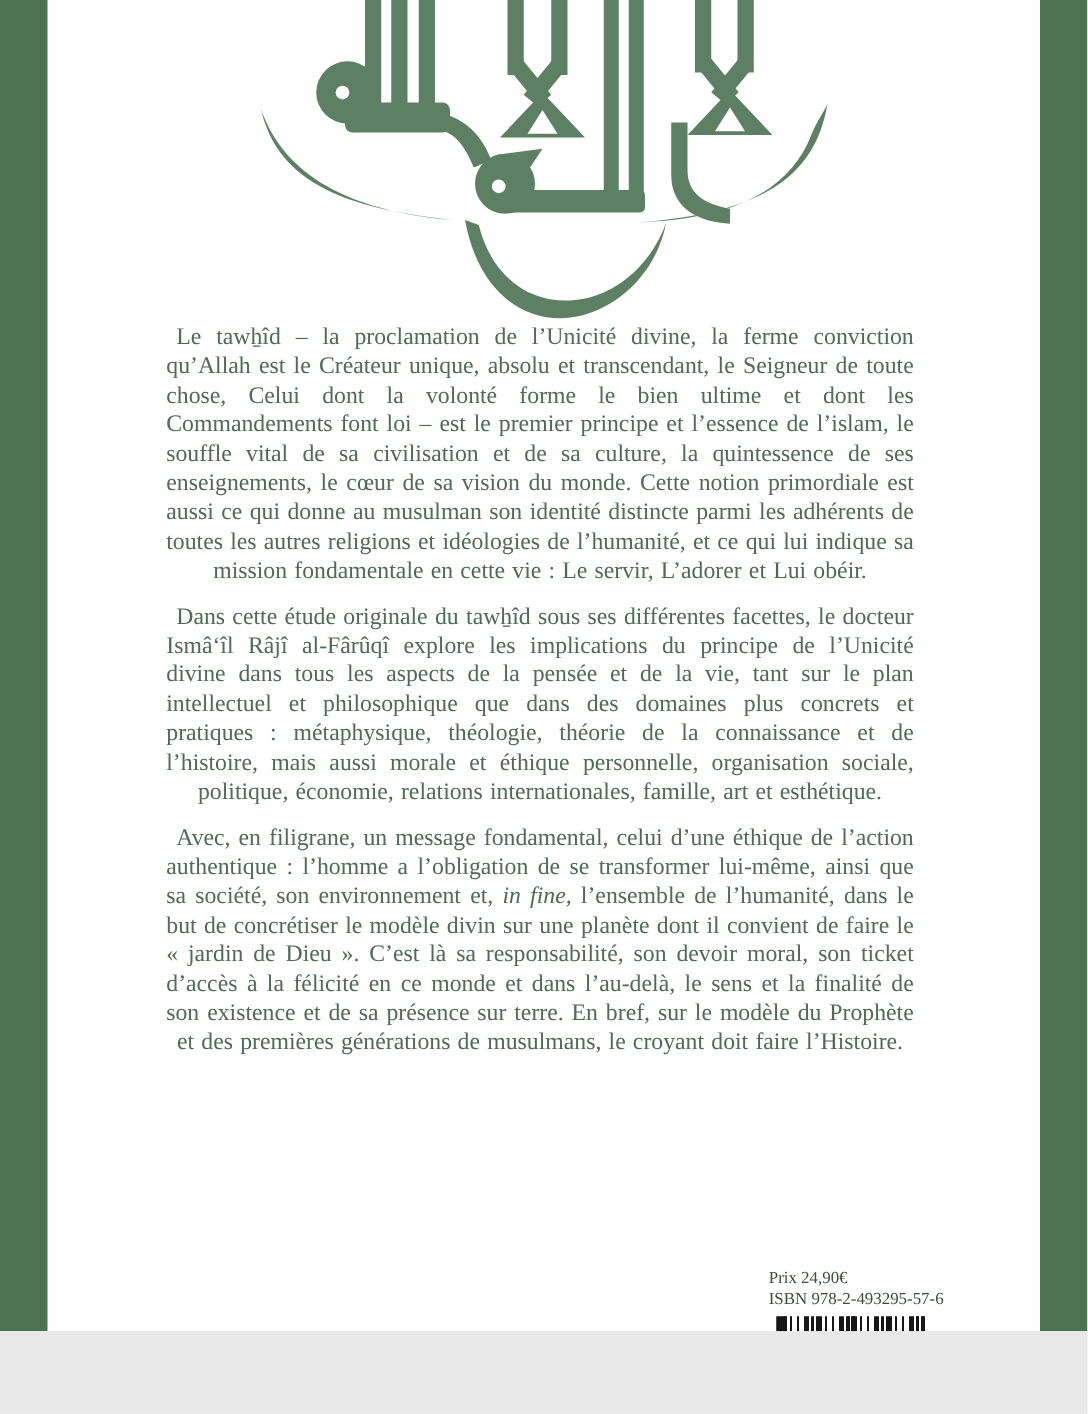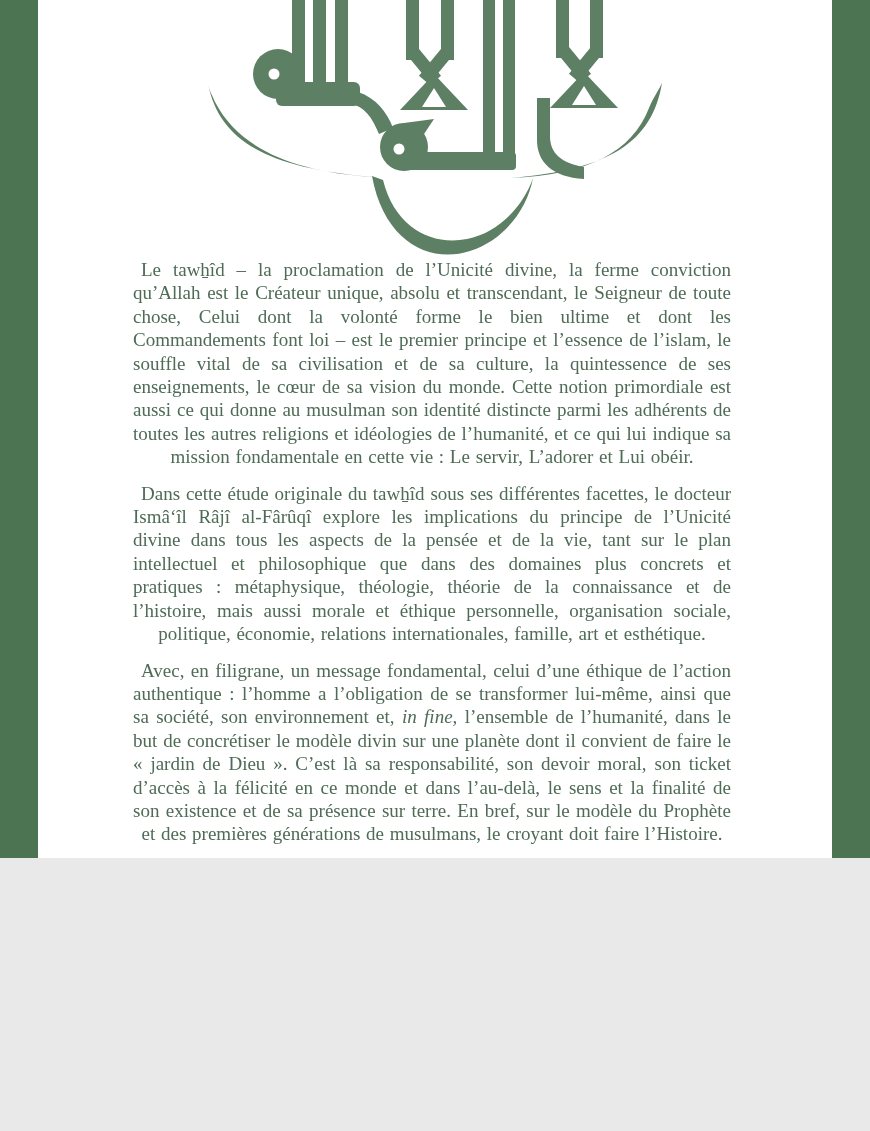--- a/index.html
+++ b/index.html
@@ -1,17 +1,17 @@
 <!DOCTYPE html>
 <html><head>
 <meta charset="utf-8">
 <style>
   html,body { margin:0; padding:0; background:#e9e9e9; }
   .cover {
-    position:relative; width:870px; height:858px; margin:0 auto;
+    position:relative; width:870px; height:1065px; margin:0 auto;
     background:#ffffff; overflow:hidden;
     font-family:"Liberation Serif","DejaVu Serif",serif;
   }
   .spine-edge { position:absolute; top:0; bottom:0; width:38px; background:#4c7452; }
   .spine-edge.left  { left:0; }
   .spine-edge.right { right:0; }
 
   .calligraphy { position:absolute; left:180px; top:0; width:520px; height:270px; }
 
   .text-block { position:absolute; left:133px; top:258px; width:598px; color:#4f6b56; }
@@ -104,14 +104,32 @@
     <path d="M254,88 L242,107 L266,107 Z" fill="#ffffff"></path>
     <path d="M404,86 L392,105 L416,105 Z" fill="#ffffff"></path>
   </svg>
 
   <div class="text-block">
     <p>Le tawẖîd – la proclamation de l’Unicité divine, la ferme conviction qu’Allah est le Créateur unique, absolu et transcendant, le Seigneur de toute chose, Celui dont la volonté forme le bien ultime et dont les Commandements font loi – est le premier principe et l’essence de l’islam, le souffle vital de sa civilisation et de sa culture, la quintessence de ses enseignements, le cœur de sa vision du monde. Cette notion primordiale est aussi ce qui donne au musulman son identité distincte parmi les adhérents de toutes les autres religions et idéologies de l’humanité, et ce qui lui indique sa mission fondamentale en cette vie : Le servir, L’adorer et Lui obéir.</p>
     <p>Dans cette étude originale du tawẖîd sous ses différentes facettes, le docteur Ismâ‘îl Râjî al-Fârûqî explore les implications du principe de l’Unicité divine dans tous les aspects de la pensée et de la vie, tant sur le plan intellectuel et philosophique que dans des domaines plus concrets et pratiques : métaphysique, théologie, théorie de la connaissance et de l’histoire, mais aussi morale et éthique personnelle, organisation sociale, politique, économie, relations internationales, famille, art et esthétique.</p>
     <p>Avec, en filigrane, un message fondamental, celui d’une éthique de l’action authentique : l’homme a l’obligation de se transformer lui-même, ainsi que sa société, son environnement et, <i>in fine,</i> l’ensemble de l’humanité, dans le but de concrétiser le modèle divin sur une planète dont il convient de faire le « jardin de Dieu ». C’est là sa responsabilité, son devoir moral, son ticket d’accès à la félicité en ce monde et dans l’au-delà, le sens et la finalité de son existence et de sa présence sur terre. En bref, sur le modèle du Prophète et des premières générations de musulmans, le croyant doit faire l’Histoire.</p>
   </div>
 
+  <div class="footer">
+    <div class="meta-line">Prix 24,90€</div>
+    <div class="meta-line">ISBN 978-2-493295-57-6</div>
+    <div class="barcode">
+      <div class="bars"></div>
+      <div class="guard g-left"></div>
+      <div class="guard g-left2"></div>
+      <div class="guard g-mid"></div>
+      <div class="guard g-mid2"></div>
+      <div class="guard g-right"></div>
+      <div class="guard g-right2"></div>
+      <div class="digits">
+        <span class="lead">9</span>
+        <span class="grp">782493</span>
+        <span class="grp">295576</span>
+      </div>
+    </div>
+  </div>
 
 </div>
 
 </body></html>

